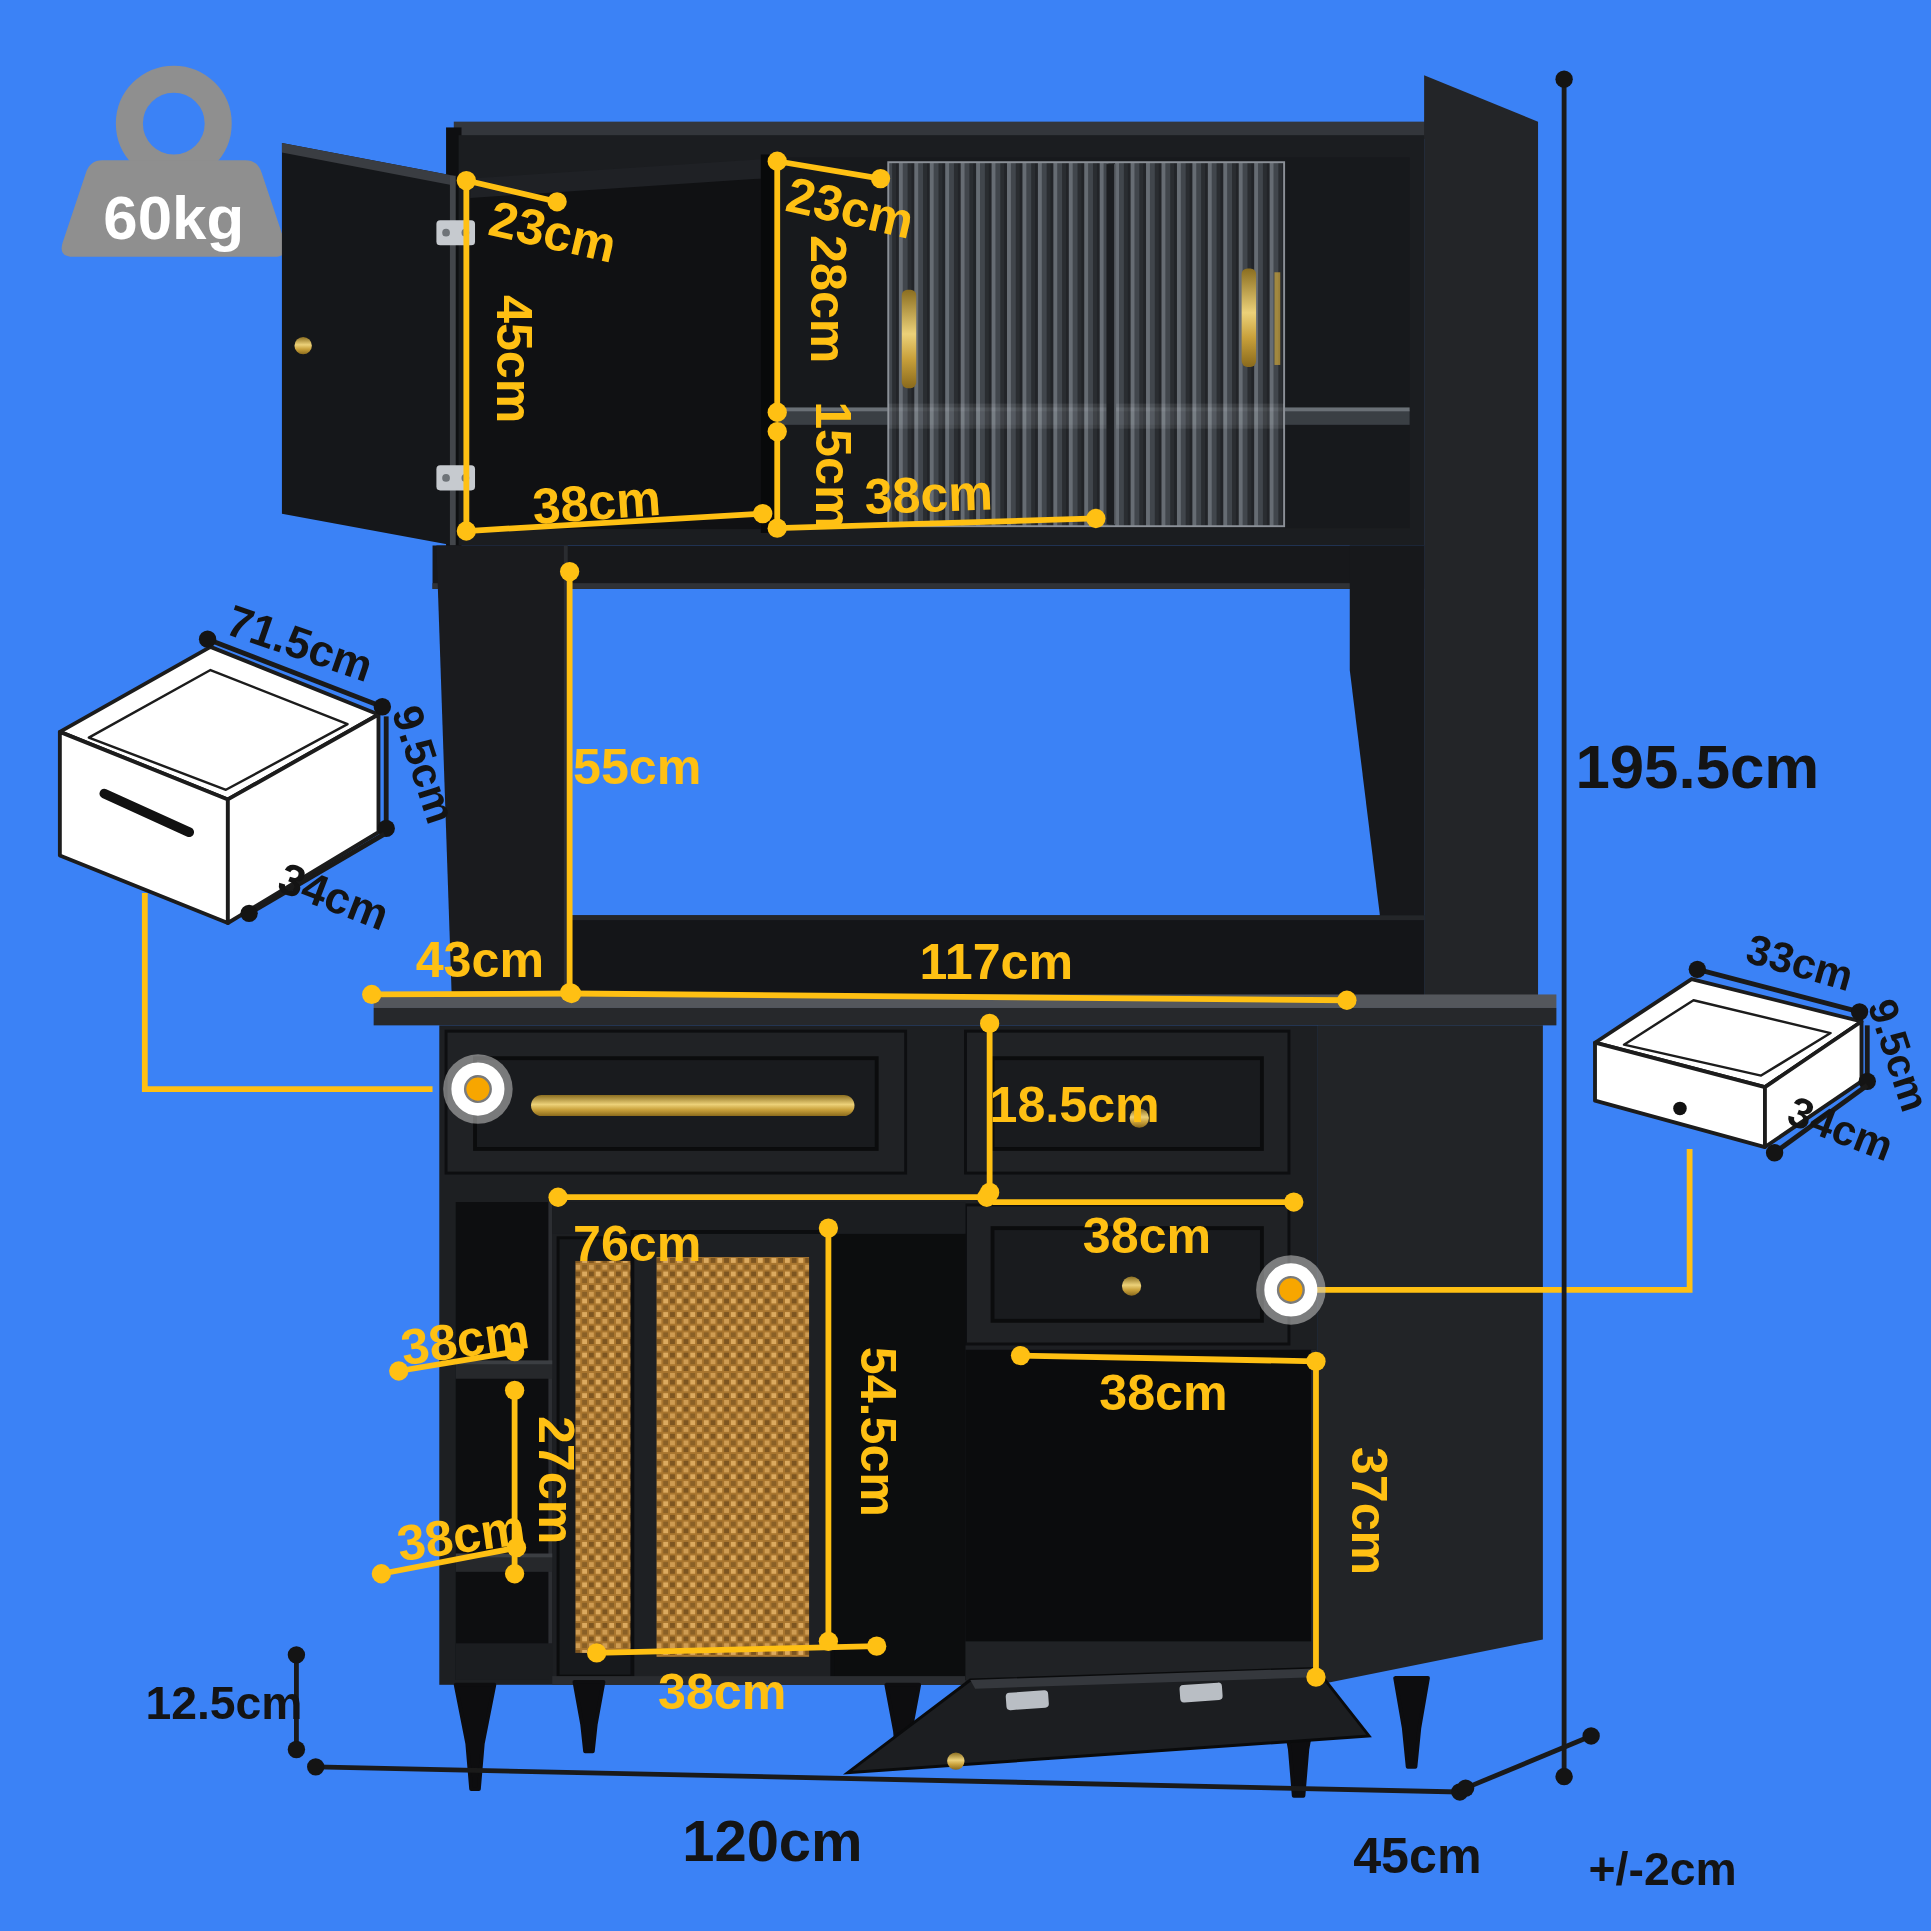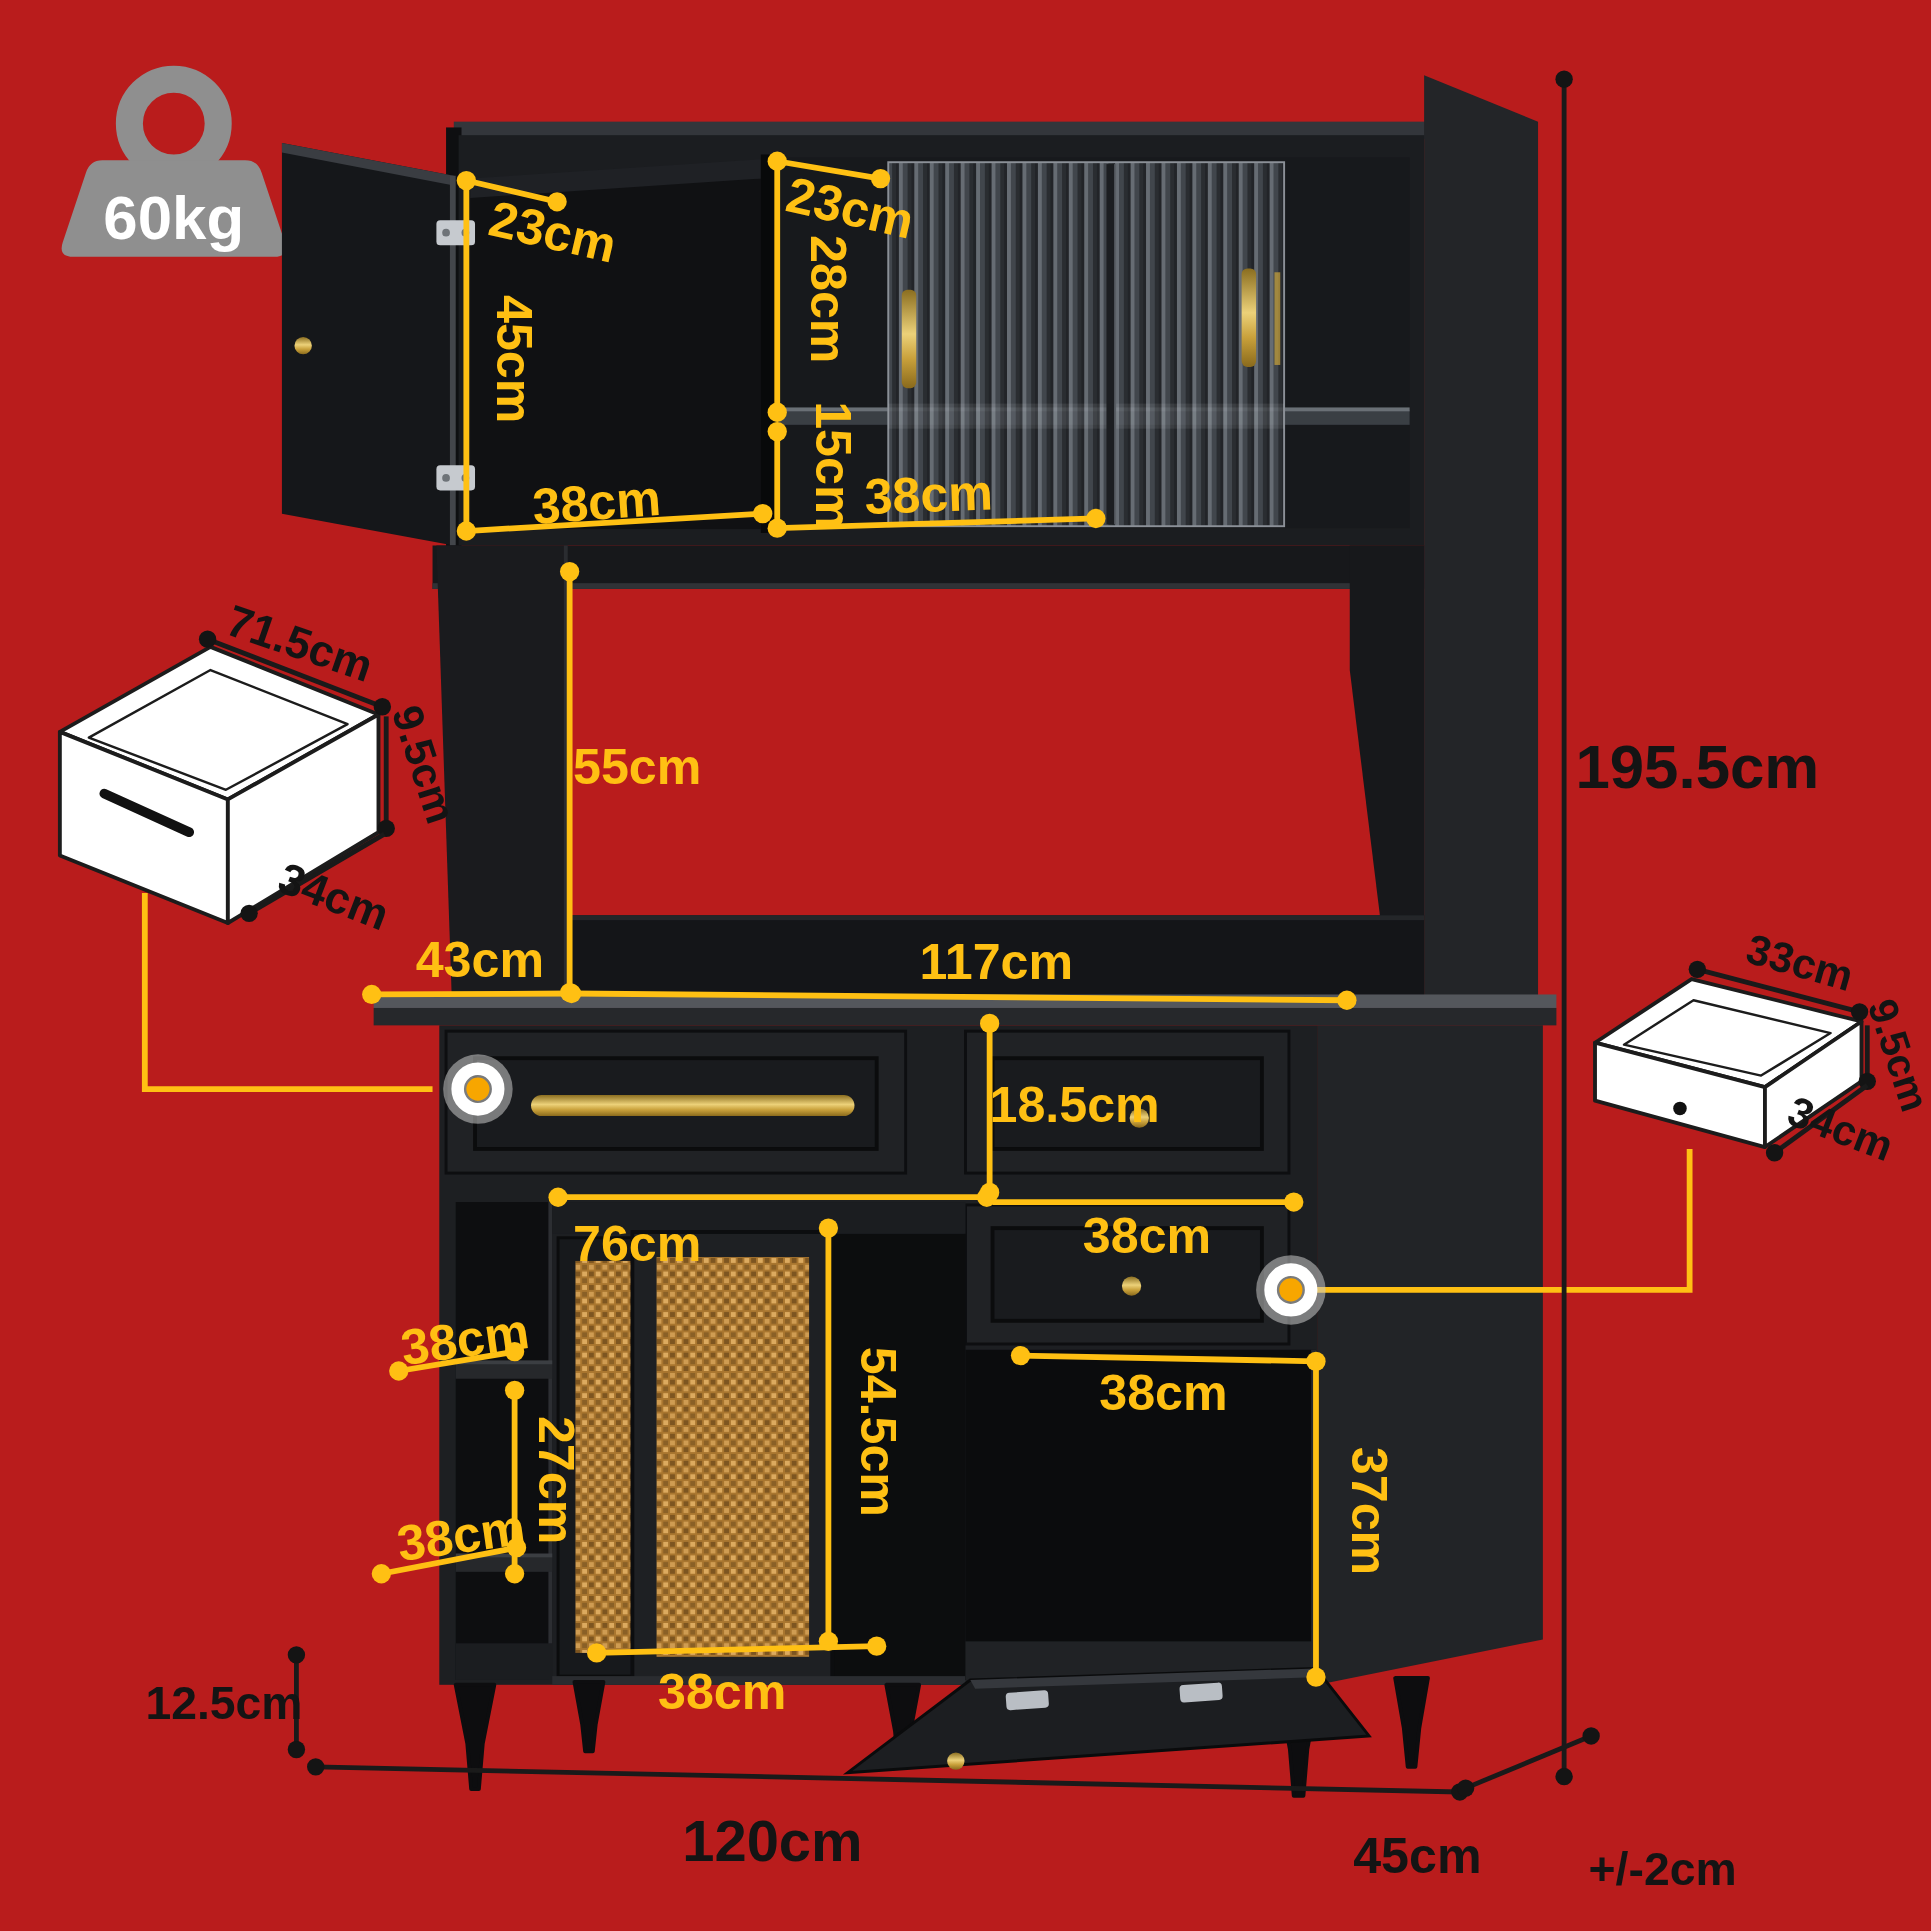--- a/index.html
+++ b/index.html
@@ -1,16 +1,16 @@
 <!DOCTYPE html>
 <html><head>
 <meta charset="utf-8">
 <style>
   html,body{margin:0;padding:0;background:#ffffff;}
-  .stage{width:1931px;height:1931px;position:relative;background:#b91c1c;overflow:hidden;
+  .stage{width:1931px;height:1931px;position:relative;background:#3b82f6;overflow:hidden;
          font-family:"Liberation Sans", sans-serif;}
   svg{display:block}
   text{font-family:"Liberation Sans","DejaVu Sans",sans-serif;font-weight:bold;}
   .yl{fill:#FFC013;}
   .bk{fill:#141414;}
   .wt{fill:#ffffff;}
   .dlin{stroke:#FFC013;stroke-width:6;fill:none;}
   .blin{stroke:#1a1a1a;stroke-width:5;fill:none;}
   .box{fill:#ffffff;stroke:#1c1c1c;stroke-width:4;stroke-linejoin:round;}
   .boxi{fill:#ffffff;stroke:#1c1c1c;stroke-width:2.5;stroke-linejoin:round;}

